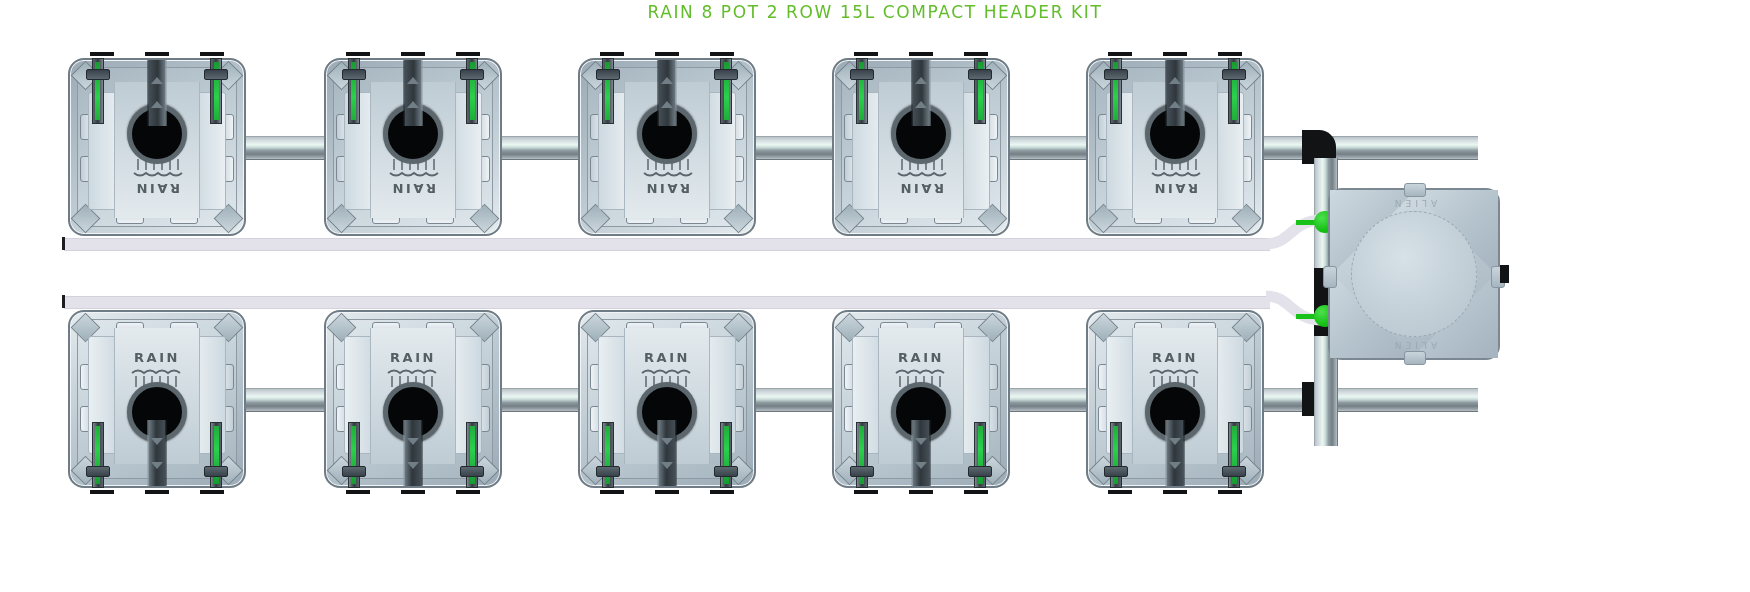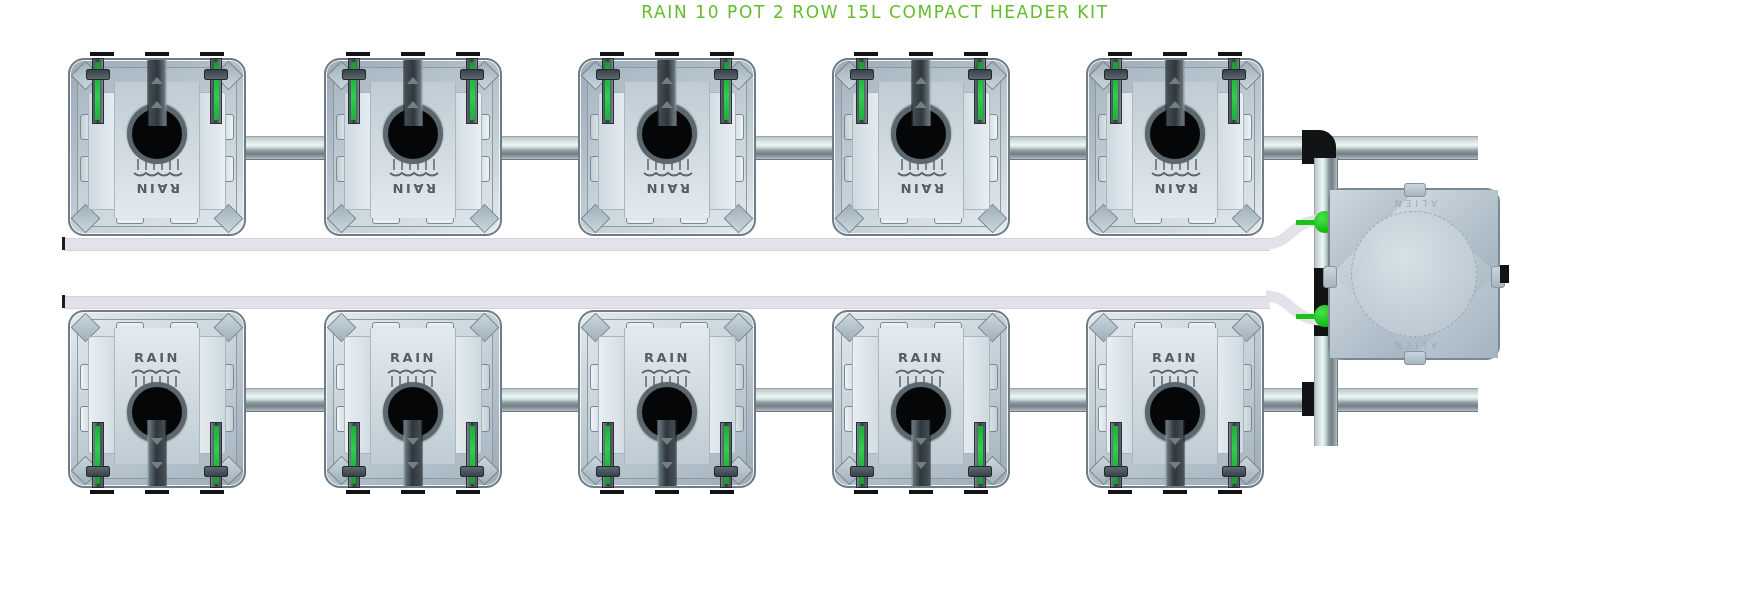--- a/index.html
+++ b/index.html
@@ -156,21 +156,21 @@
     font-family:"DejaVu Sans", sans-serif;white-space:nowrap;
   }
   .res-nub{position:absolute;background:linear-gradient(to bottom,#c9d5dc,#a6b5bf);
     border:1px solid #8795a0;border-radius:3px;}
   .res-port{position:absolute;right:-9px;top:50%;transform:translateY(-50%);
     width:9px;height:18px;background:#111315;}
 </style>
 </head>
 <body>
 
-<div id="title">RAIN 10 POT 2 ROW 15L COMPACT HEADER KIT</div>
+<div id="title">RAIN 8 POT 2 ROW 15L COMPACT HEADER KIT</div>
 
 <div id="stage">
     <div class="hpipe" style="left: 148px; top: 136px; width: 1056px;"></div>
     <div class="hpipe" style="left: 1256px; top: 136px; width: 222px;"></div>
     <div class="hpipe" style="left: 148px; top: 388px; width: 1056px;"></div>
     <div class="hpipe" style="left: 1256px; top: 388px; width: 222px;"></div>
     <div class="elbow tr" style="left: 1302px; top: 130px; width: 34px; height: 34px;"></div>
     <div class="elbow br" style="left: 1302px; top: 382px; width: 34px; height: 34px;"></div>
     <div class="vpipe" style="left: 1314px; top: 158px; height: 110px;"></div>
     <div class="blk" style="left: 1314px; top: 268px; width: 22px; height: 68px;"></div>

